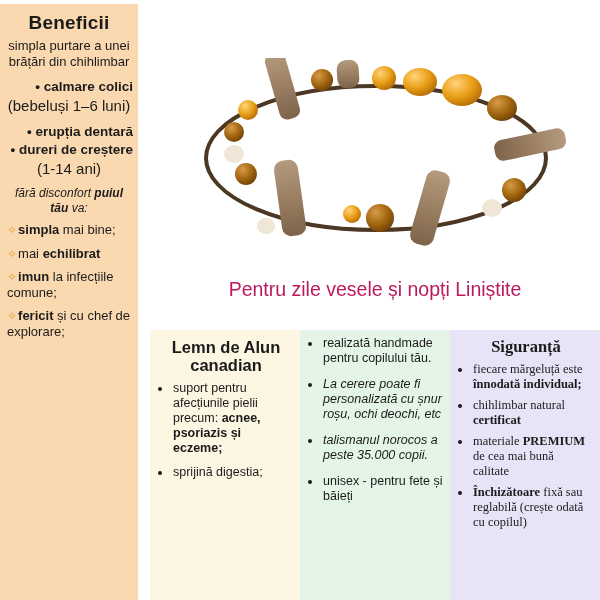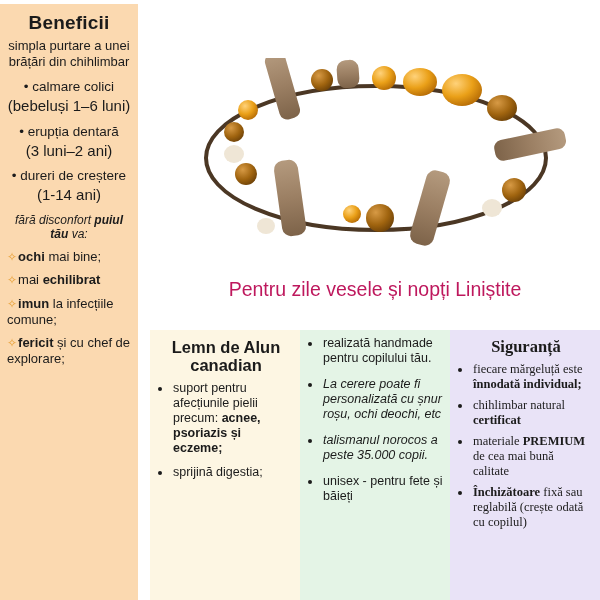--- a/index.html
+++ b/index.html
@@ -41,21 +41,22 @@
   }
   .benefits-lead {
     font-size: 12px;
     font-style: italic;
     font-weight: bold;
     margin: 0 0 9px 0;
   }
   .ben-item {
     margin: 0 0 2px 0;
     font-size: 13.5px;
-    font-weight: normal;
+    font-weight: bold;
+    text-align: right;
   }
   .ben-sub {
     font-size: 15px;
     font-weight: normal;
     margin: 0 0 9px 0;
   }
   .benefits-foot {
     font-size: 12px;
     font-style: italic;
     margin: 5px 0 7px 0;
@@ -146,33 +147,32 @@
     <div class="benefits-intro">simpla purtare a unei brățări din chihlimbar</div>
 
     <div class="ben-item">
       • <span>calmare colici</span>
     </div>
     <div class="ben-sub">(bebeluși 1–6 luni)</div>
 
     <div class="ben-item">
       • <span>erupția dentară</span>
     </div>
-    <div class="ben-sub">(3 luni–2 ani)</div>
 
     <div class="ben-item">
       • <span>dureri de creștere</span>
     </div>
     <div class="ben-sub">(1-14 ani)</div>
 
     <div class="benefits-foot">
       <span>fără disconfort </span><b>puiul tău</b><span> va:</span>
     </div>
 
     <div class="spark-line">
-      <span class="spark">✧</span><b>ochi</b><span> mai bine;</span>
+      <span class="spark">✧</span><b>simpla</b><span> mai bine;</span>
     </div>
     <div class="spark-line">
       <span class="spark">✧</span><span>mai </span><b>echilibrat</b>
     </div>
     <div class="spark-line">
       <span class="spark">✧</span><b>imun</b><span> la infecțiile comune;</span>
     </div>
     <div class="spark-line">
       <span class="spark">✧</span><b>fericit</b><span> și cu chef de explorare;</span>
     </div>

